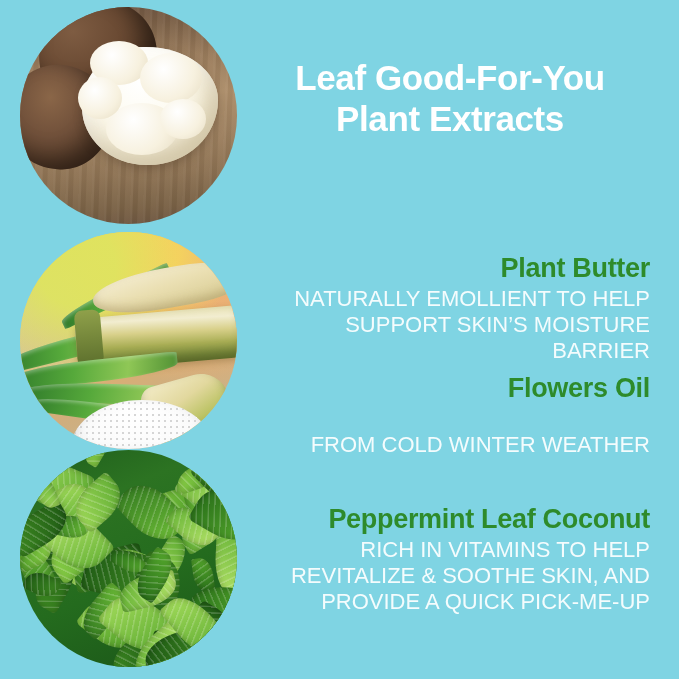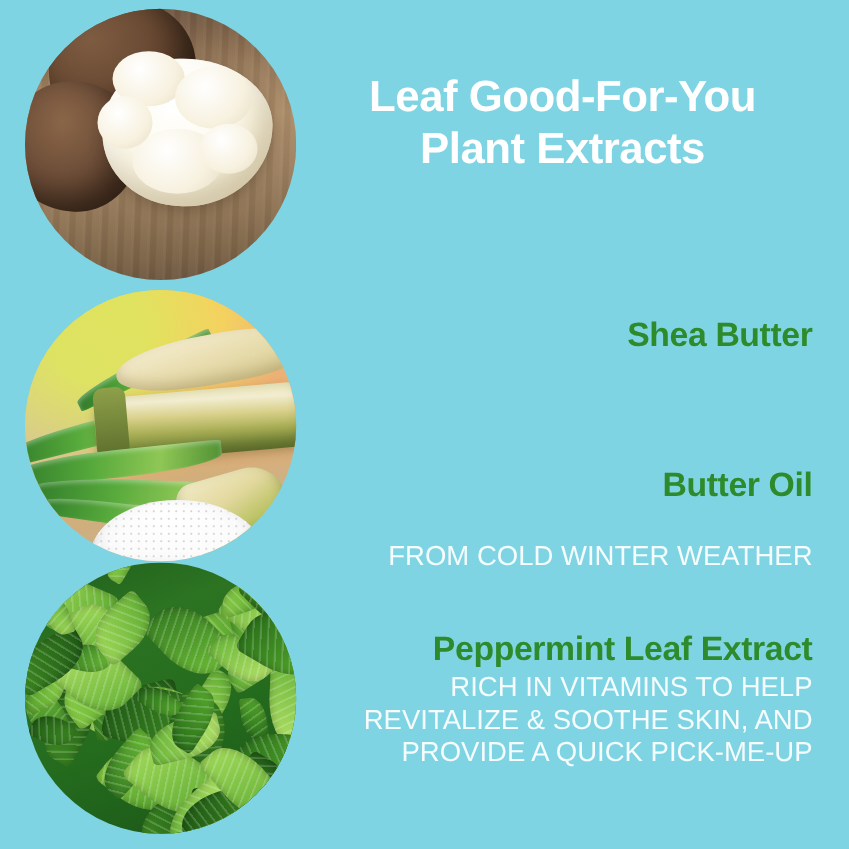--- a/index.html
+++ b/index.html
@@ -420,33 +420,37 @@
 
   <div class="text-col">
 
     <div class="headline">
       <div>Leaf Good-For-You</div>
       <div>Plant Extracts</div>
     </div>
 
 
     <div class="ingredient ing-shea">
-      <p class="ing-name">Shea Butter</p>
+      <p class="ing-name">Plant Butter</p>
+      <p class="ing-desc">
+        <span>NATURALLY EMOLLIENT TO HELP</span><br>
+        <span>SUPPORT SKIN’S MOISTURE BARRIER</span>
+      </p>
     </div>
 
     <div class="ingredient ing-coco">
-      <p class="ing-name">Butter Oil</p>
+      <p class="ing-name">Flowers Oil</p>
       <p class="ing-desc">
         <br>
         <span>FROM COLD WINTER WEATHER</span>
       </p>
     </div>
 
     <div class="ingredient ing-mint">
-      <p class="ing-name">Peppermint Leaf Extract</p>
+      <p class="ing-name">Peppermint Leaf Coconut</p>
       <p class="ing-desc">
         <span>RICH IN VITAMINS TO HELP</span><br>
         <span>REVITALIZE &amp; SOOTHE SKIN, AND</span><br>
         <span>PROVIDE A QUICK PICK-ME-UP</span>
       </p>
     </div>
 
   </div>
 </div>
 

